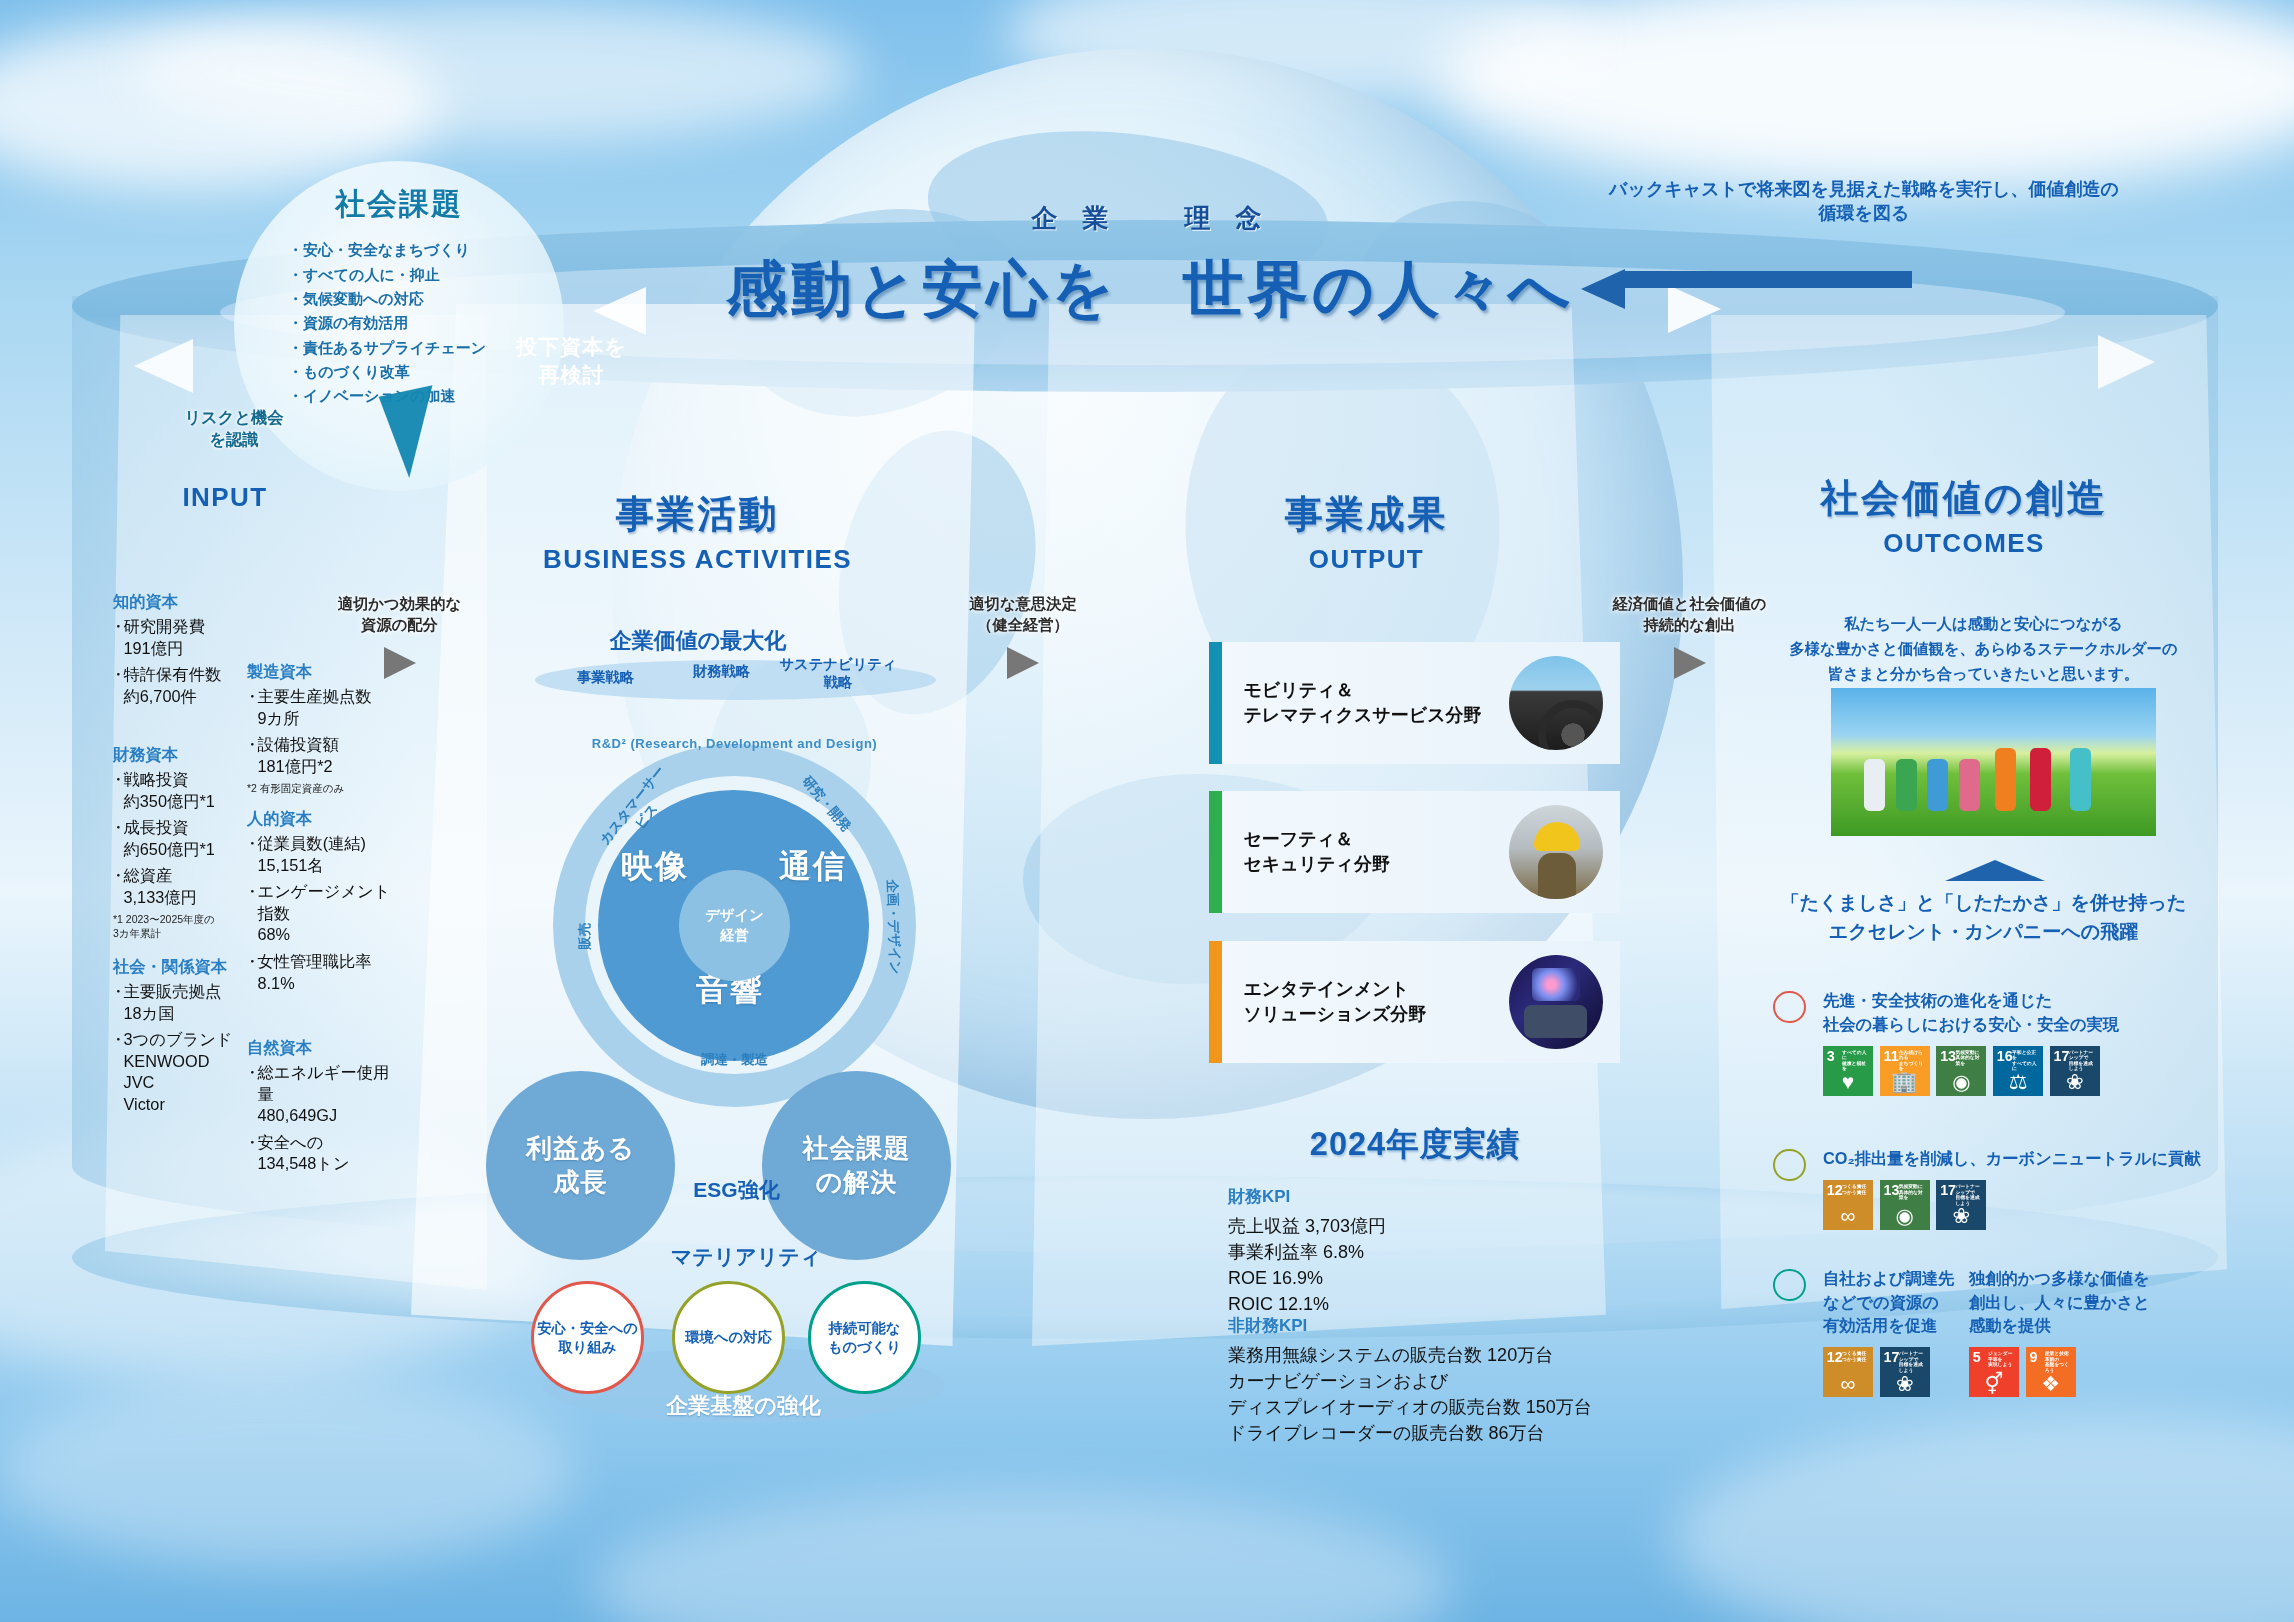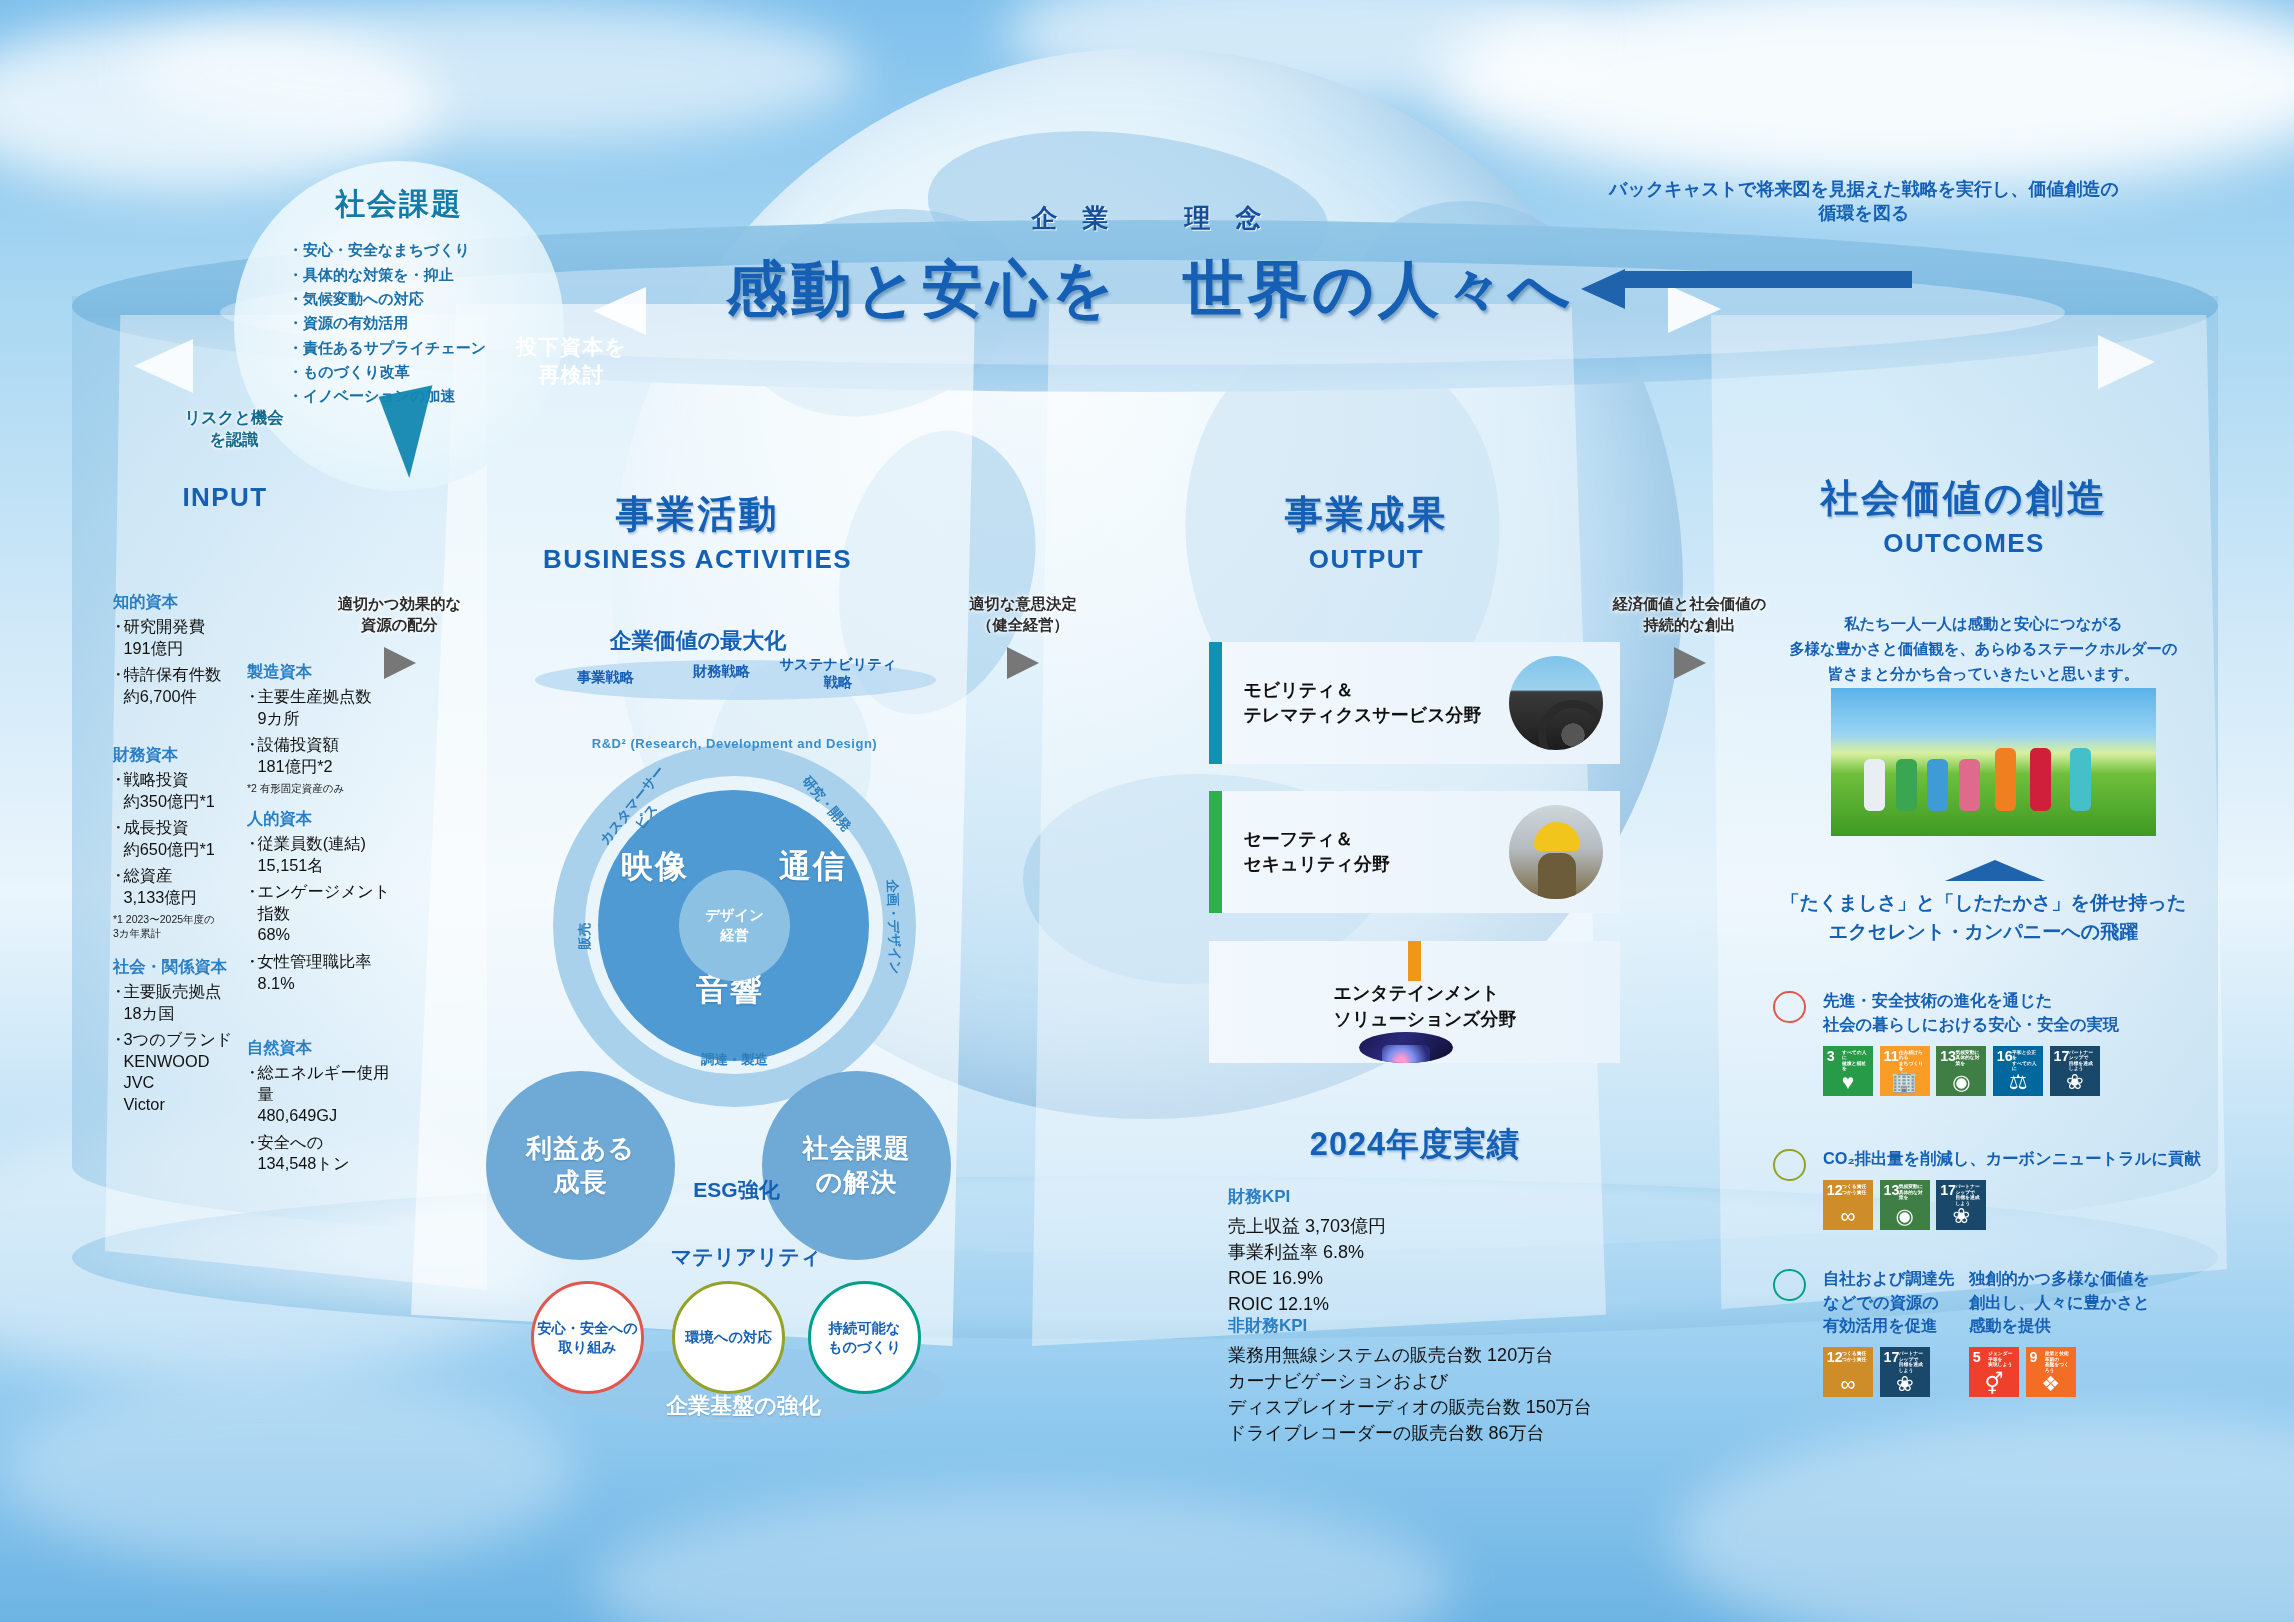--- a/index.html
+++ b/index.html
@@ -197,21 +197,21 @@
   .m1 { left:531px; top:1281px; border:3.8px solid #e2574c; }
   .m2 { left:672px; top:1281px; border:3.8px solid #94a227; }
   .m3 { left:808px; top:1281px; border:3.8px solid #00a08a; }
 
   
   .seg-bar { position:absolute; left:1209px; width:411px; height:122px;
      background:linear-gradient(90deg,#f2f8fd 0%, #e9f3fb 100%); display:flex; align-items:center; }
   .seg-bar .accent { width:13.4px; height:100%; }
   .seg-bar .nm { margin-left:21px; font-size:18px; font-weight:bold; color:#111; line-height:1.4; flex:1;}
   .seg-bar .thumb { width:94px; height:94px; border-radius:50%; margin-right:17px; overflow:hidden; position:relative;}
-  .sb1 { top:642px; } .sb2 { top:791px; } .sb3 { top:941px;flex-direction:column; }
+  .sb1 { top:642px; } .sb2 { top:791px; } .sb3 { top:941px; }
 
   .thumb.mob { background:linear-gradient(180deg,#7fc3ea 0%,#9ed2ee 36%,#3a3a3a 38%,#1c1c1c 100%); }
   .thumb.mob::after { content:""; position:absolute; left:29px; top:44px; width:54px; height:54px;
      border:8.6px solid #2a2a2a; border-radius:50%; background:radial-gradient(circle,#555 0 30%,transparent 31%); }
   .thumb.saf { background:linear-gradient(180deg,#cfd6da 0%,#b6bdc2 45%,#7a6a44 100%); }
   .thumb.saf::after { content:""; position:absolute; left:25px; top:17px; width:46px; height:29px;
      background:#f2c51d; border-radius:23px 23px 5.7px 5.7px; }
   .thumb.saf::before { content:""; position:absolute; left:29px; top:48px; width:38px; height:46px;
      background:#6d5c39; border-radius:13.4px 13.4px 0 0; }
   .thumb.ent { background:linear-gradient(135deg,#1a1550 0%,#2b2a7a 40%,#0d0c2e 100%); }
@@ -298,21 +298,21 @@
 <div class="brand-wrap">
   <div class="brand-kicker">企業　理念</div>
   <div class="brand-main">感動と安心を　世界の人々へ</div>
 </div>
 <div class="flowlab lab-backcast">バックキャストで将来図を見据えた戦略を実行し、価値創造の循環を図る</div>
 
 <div class="issues">
   <h3>社会課題</h3>
   <ul>
     <li>・安心・安全なまちづくり</li>
-    <li>・具体的な対策を・抑止</li>
+    <li>・すべての人に・抑止</li>
     <li>・気候変動への対応</li>
     <li>・資源の有効活用</li>
     <li>・責任あるサプライチェーン</li>
     <li>・ものづくり改革</li>
     <li>・イノベーションの加速</li>
   </ul>
 </div>
 <div class="issue-arrow"></div>
 
 <div class="flowlab lab-risk" style="white-space:pre-line">リスクと機会

